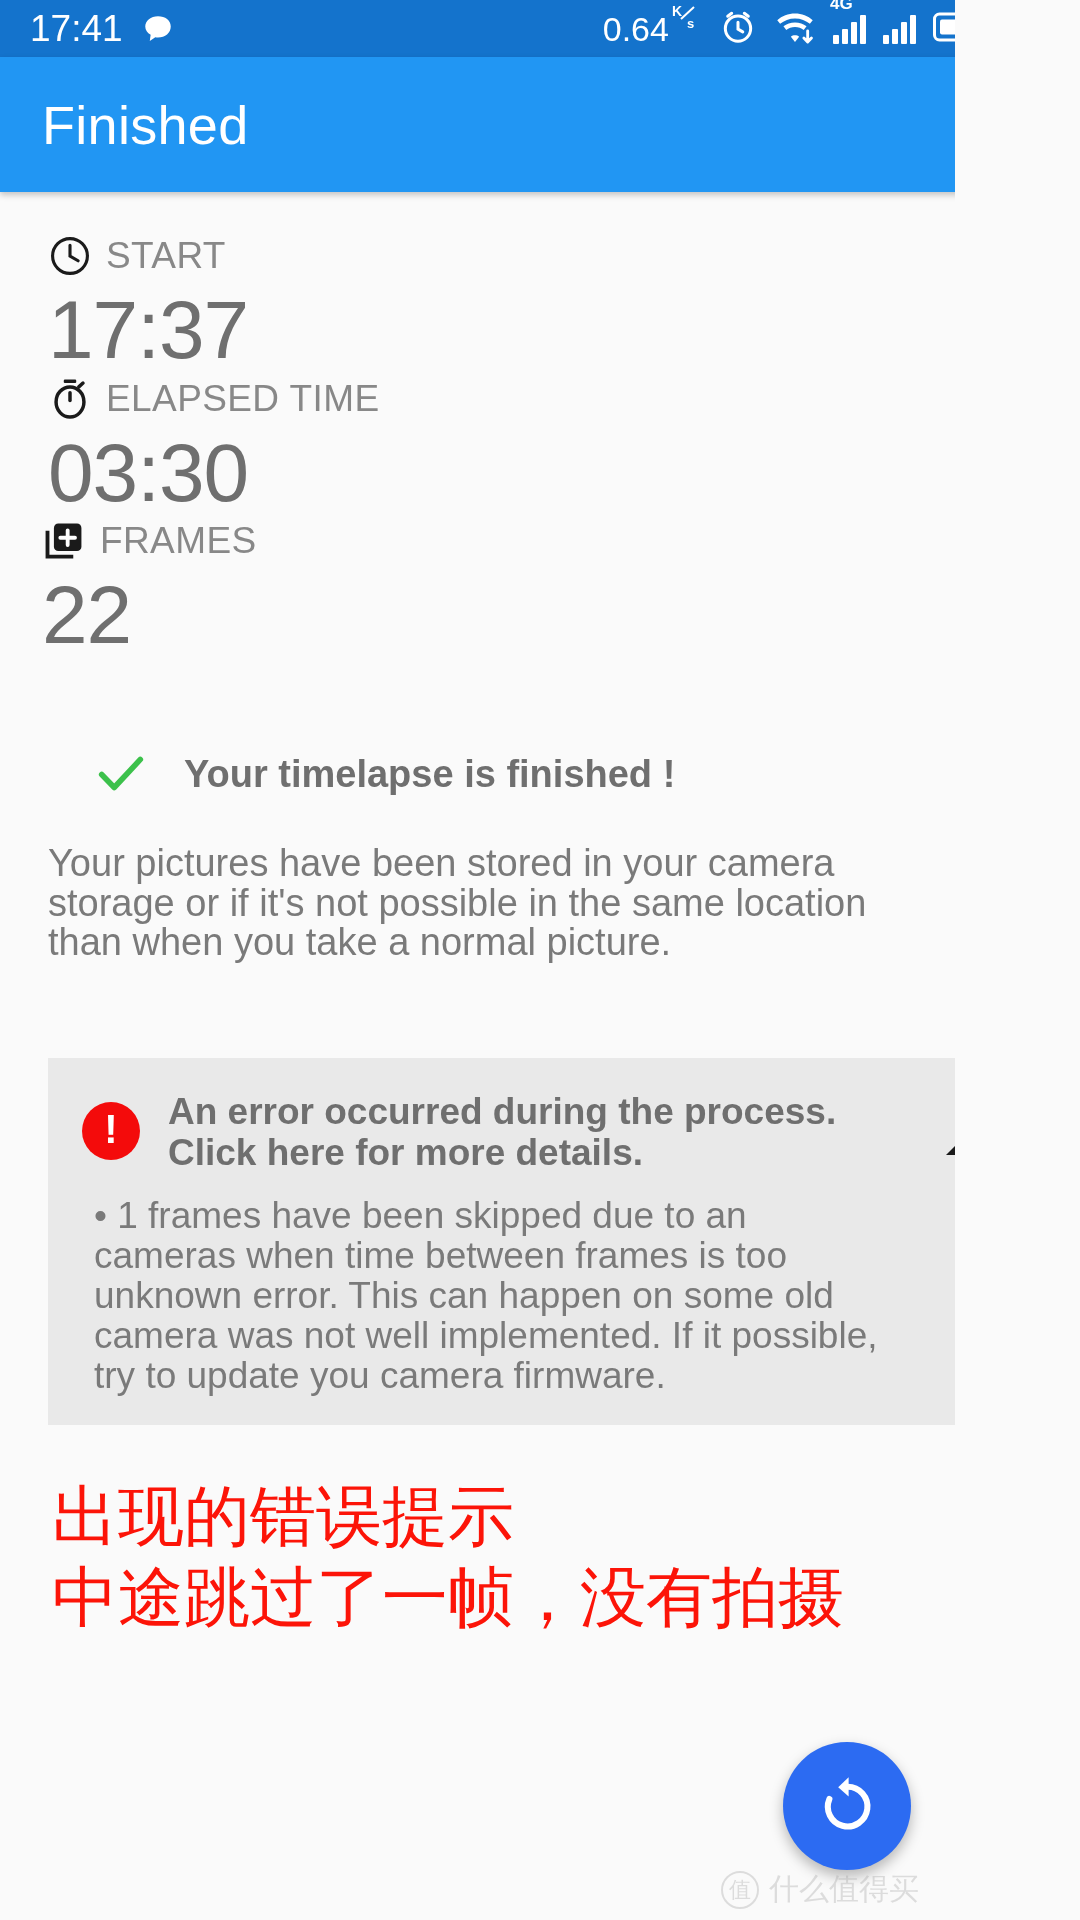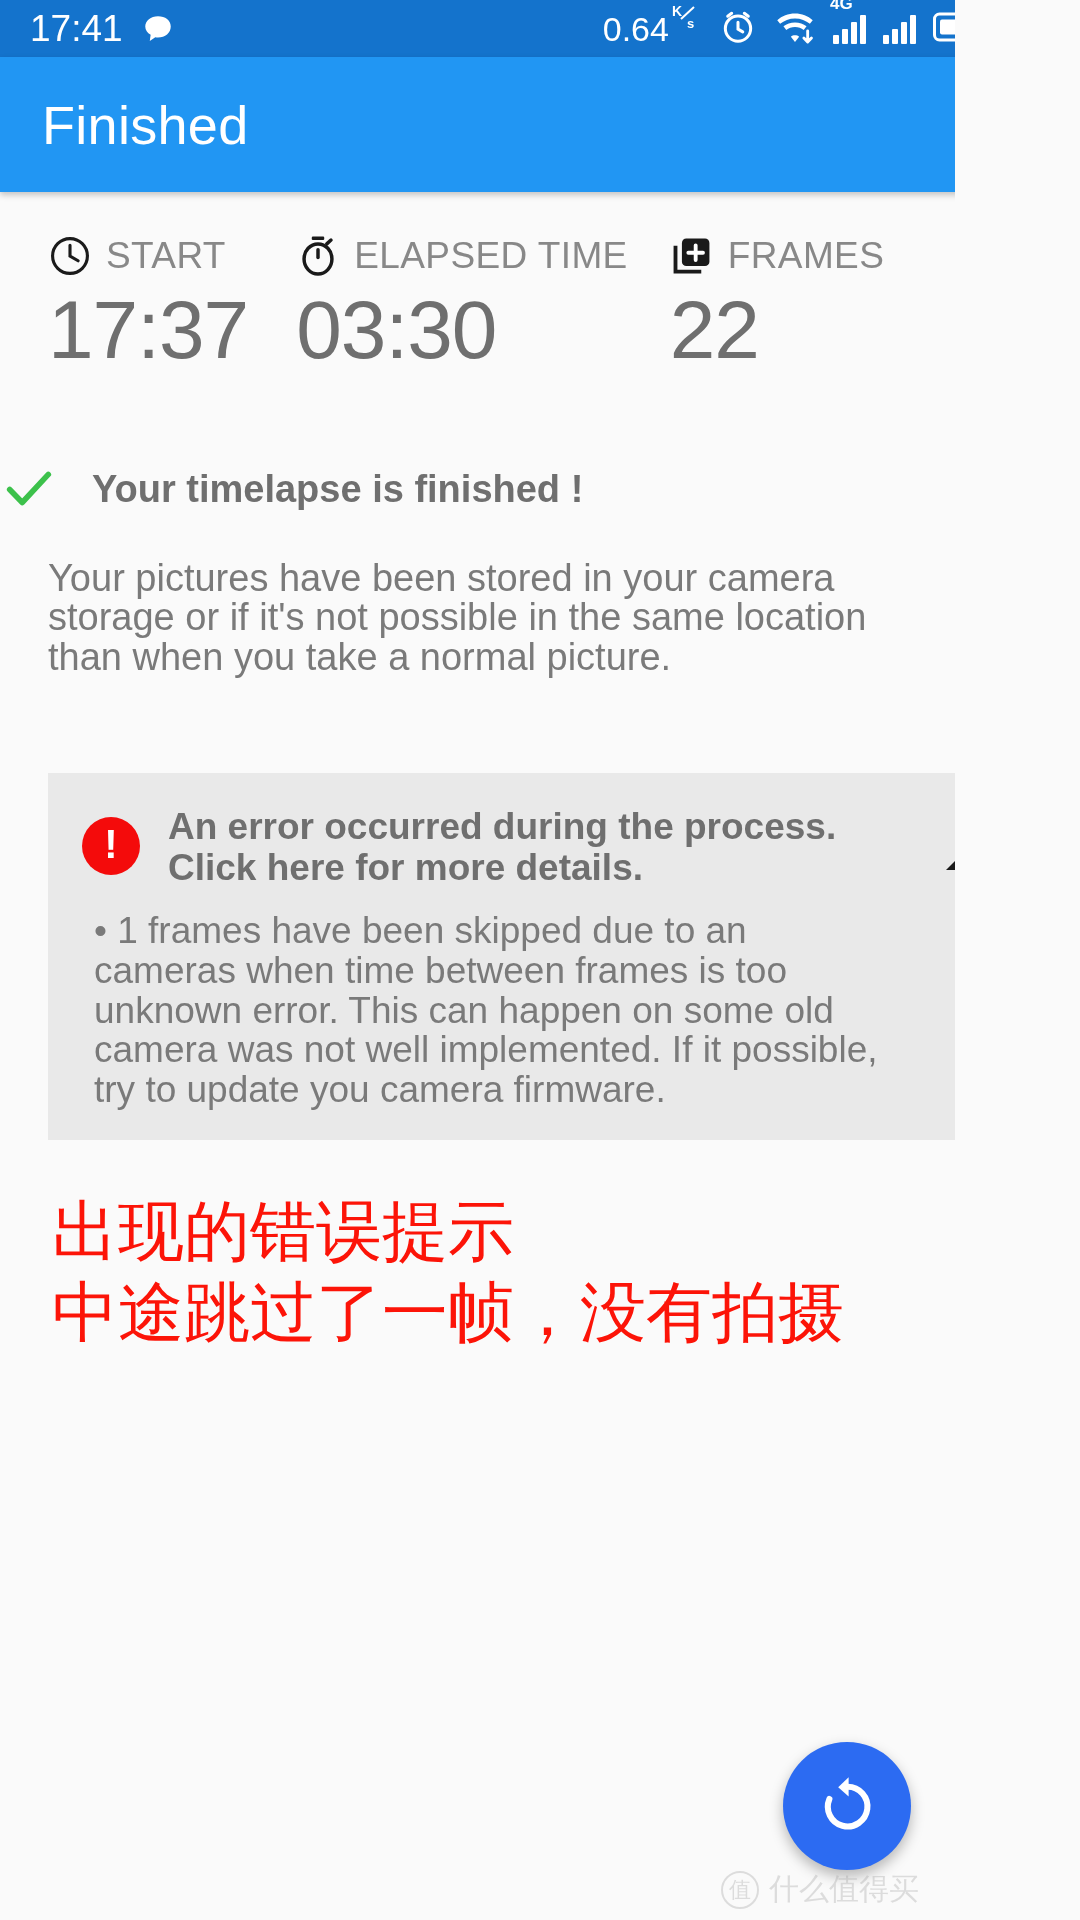--- a/index.html
+++ b/index.html
@@ -108,20 +108,21 @@
     top: 192px; left: 0;
     width: 1080px;
     height: 1728px;
     background: #fafafa;
   }
 
   
   .stats {
     display: flex;
     padding: 40px 0 0 0;
+    flex-direction: column;
   }
   .stat { padding-left: 0; }
   .stat-label {
     display: flex;
     align-items: center;
     gap: 14px;
     color: #888888;
     font-size: 37px;
     font-weight: 400;
     letter-spacing: 0.4px;
@@ -136,20 +137,22 @@
     letter-spacing: -1px;
   }
   .stat-icon { display: inline-flex; align-items: center; justify-content: center; }
 
   
   .success {
     display: flex;
     align-items: center;
     gap: 34px;
     margin-top: 84px;
+    padding-left: 52px;
+    margin-left: 40px;
   }
   .success-text {
     color: #6f6f6f;
     font-size: 38px;
     font-weight: 700;
   }
 
   
   .paragraph {
     margin-top: 38px;

